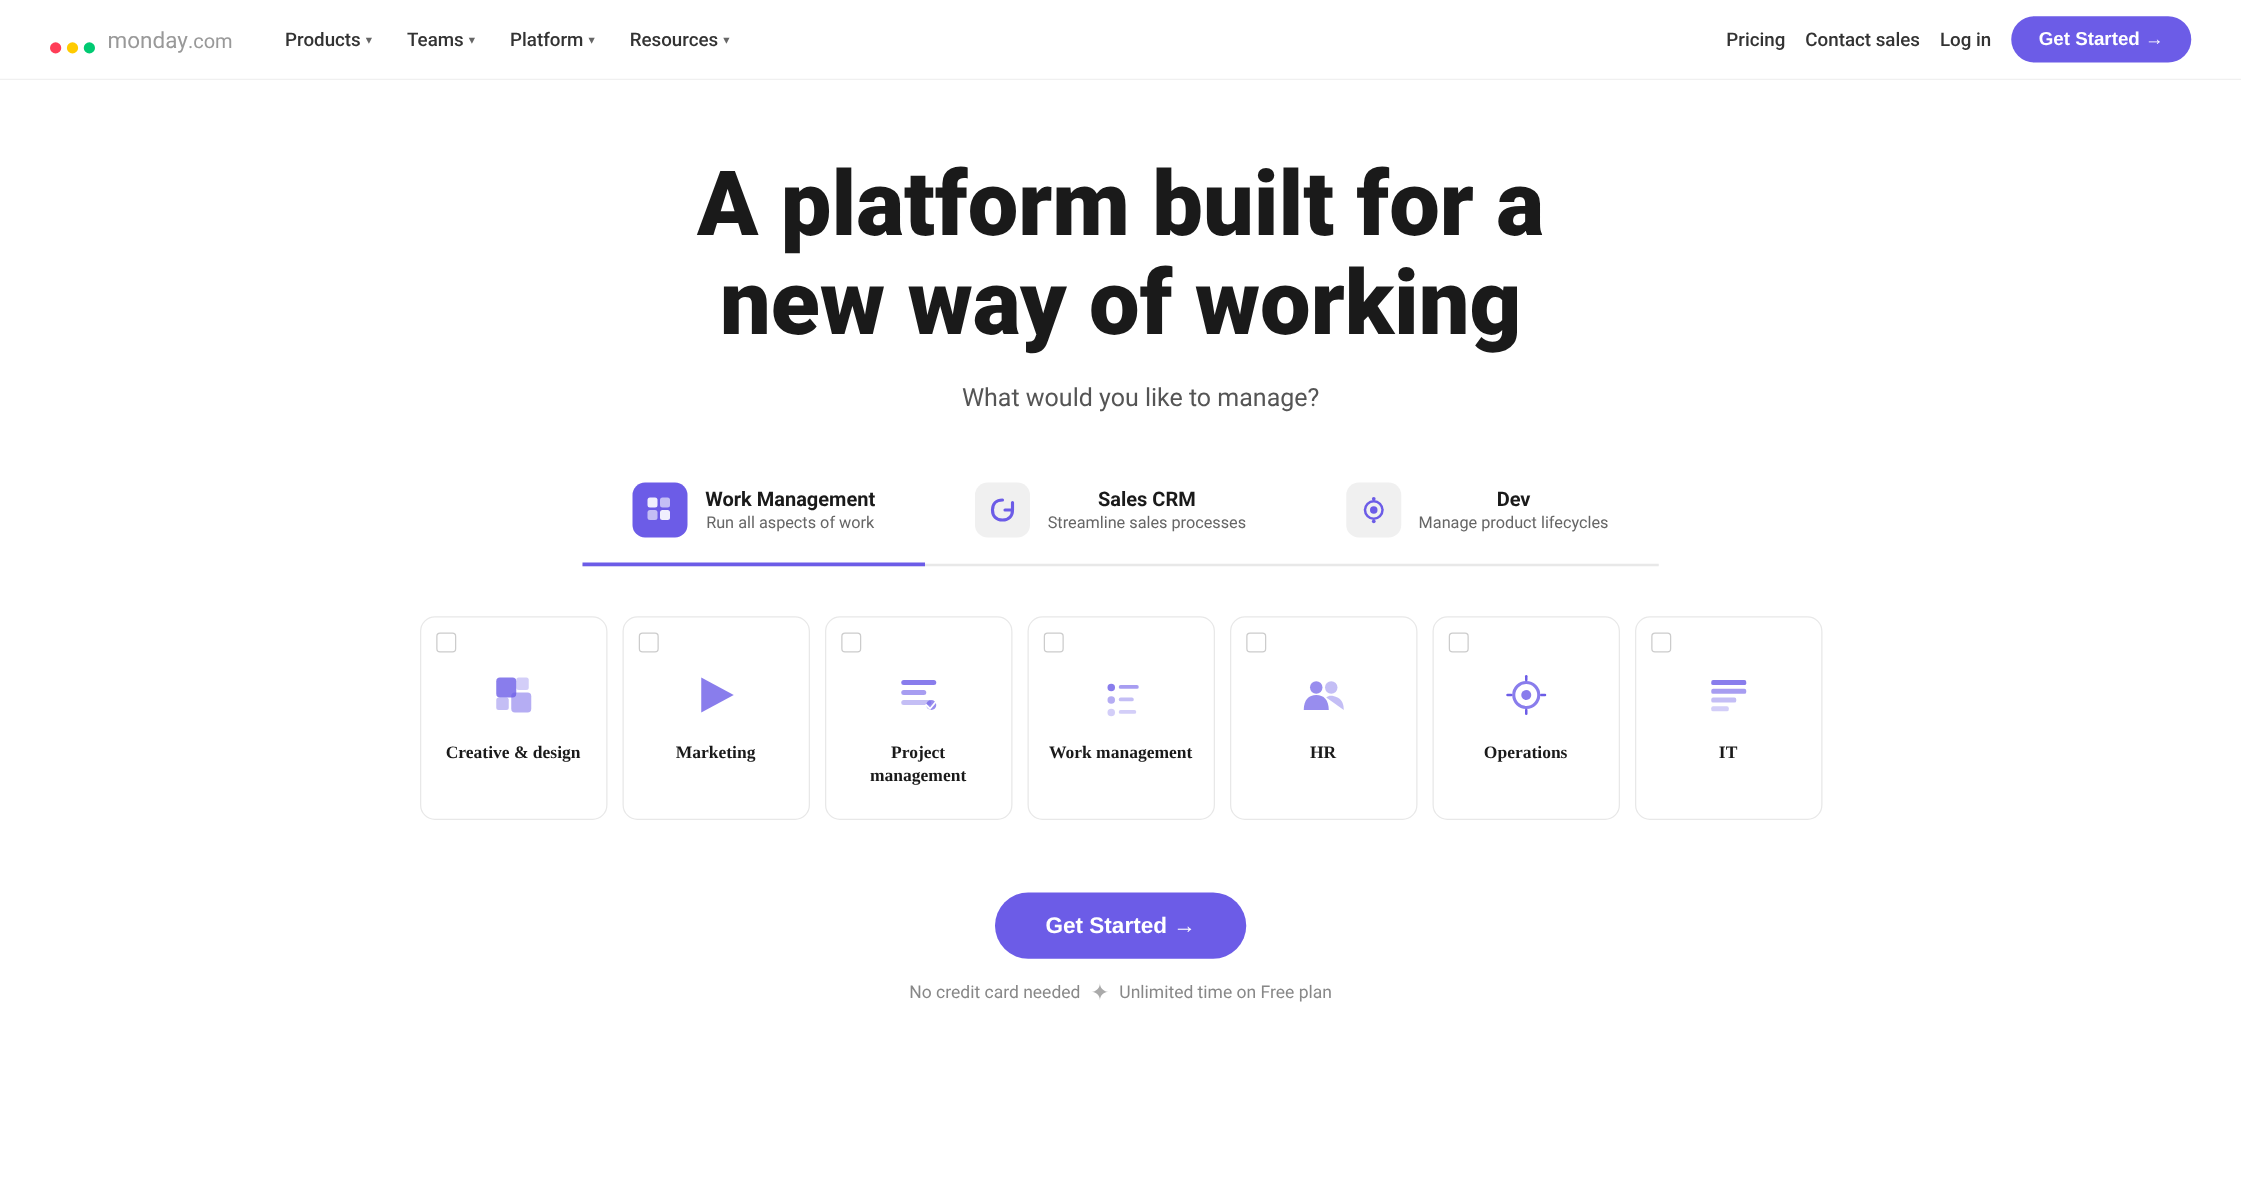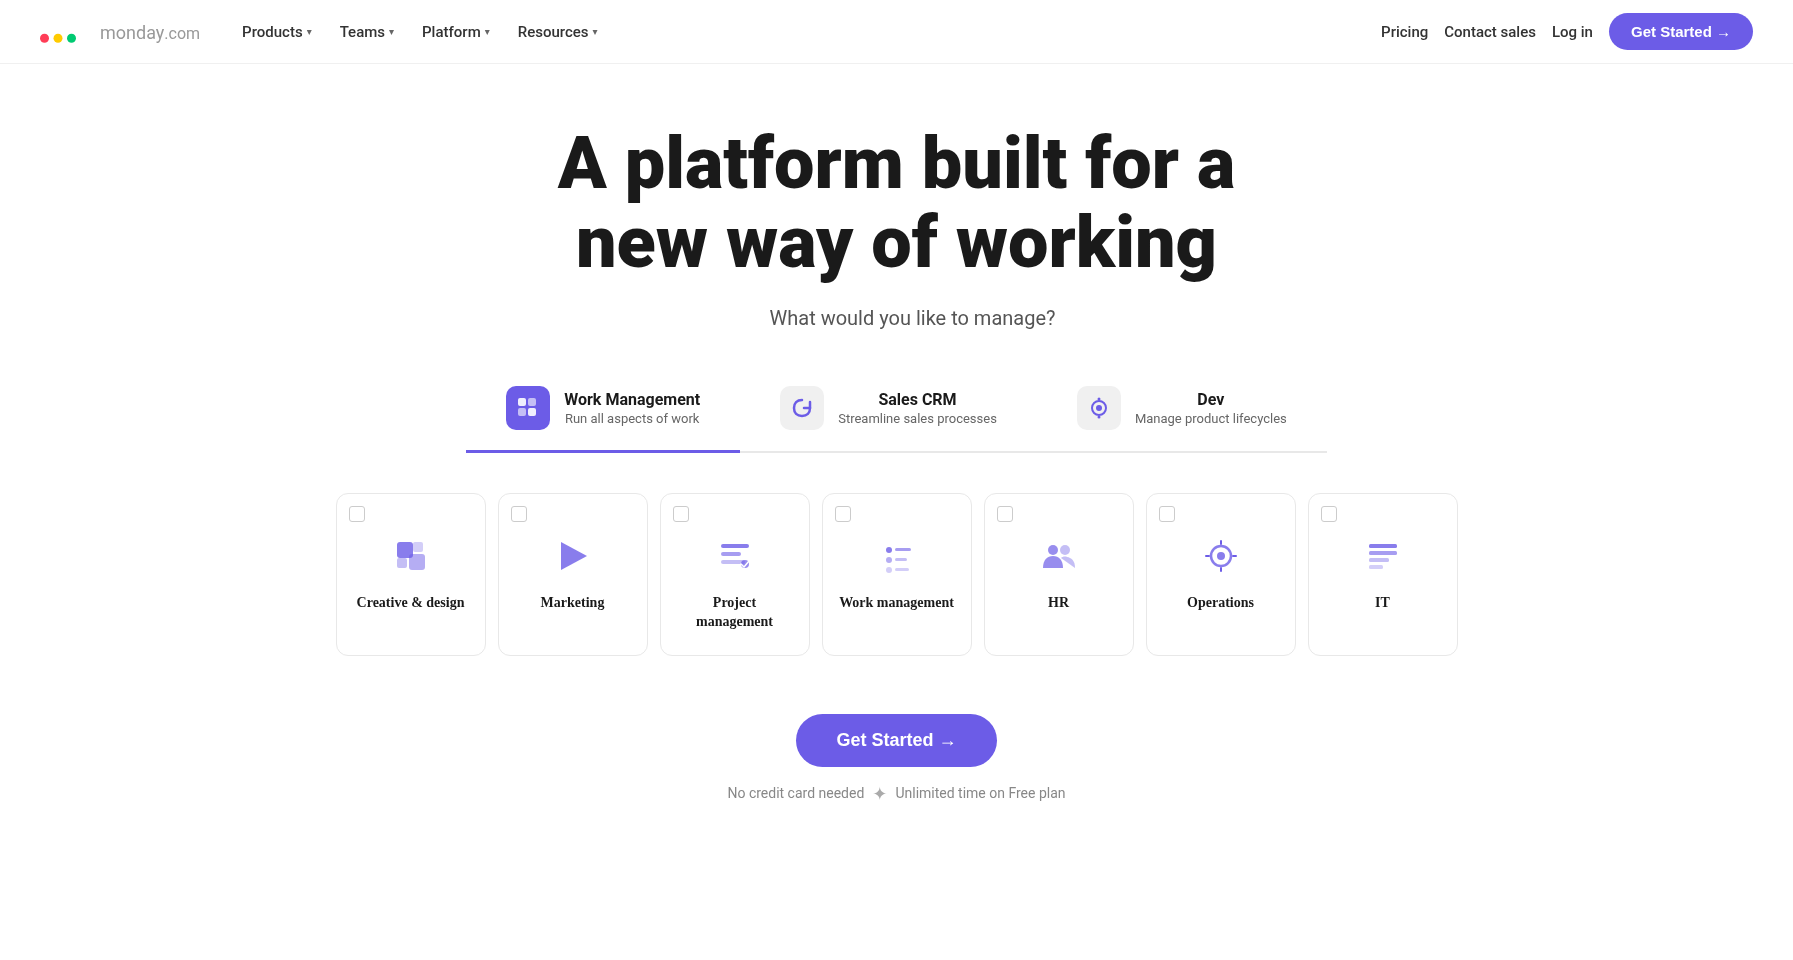--- a/index.html
+++ b/index.html
@@ -5,21 +5,21 @@
     * { margin: 0; padding: 0; box-sizing: border-box; }
     body { font-family: -apple-system, BlinkMacSystemFont, 'Segoe UI', Roboto, sans-serif; background: #fff; color: #333; }
 
     
     nav {
       display: flex; align-items: center; justify-content: space-between;
       padding: 0 40px; height: 64px; border-bottom: 1px solid #f0f0f0;
       position: sticky; top: 0; background: #fff; z-index: 100;
     }
     .nav-left { display: flex; align-items: center; gap: 32px; }
-    .logo { display: flex; align-items: center; gap: 24px; text-decoration: none; }
+    .logo { display: flex; align-items: center; gap: 10px; text-decoration: none; }
     .logo-icon { width: 36px; height: 24px; }
     .logo-text { font-size: 22px; font-weight: 700; color: #1a1a1a; }
     .logo-text span { color: #999; font-weight: 400; font-size: 18px; }
     .nav-links { display: flex; align-items: center; gap: 8px; }
     .nav-link {
       font-size: 15px; color: #333; text-decoration: none; padding: 6px 10px;
       border-radius: 6px; display: flex; align-items: center; gap: 4px; cursor: pointer;
       font-weight: 500;
     }
     .chevron { font-size: 10px; color: #666; }

